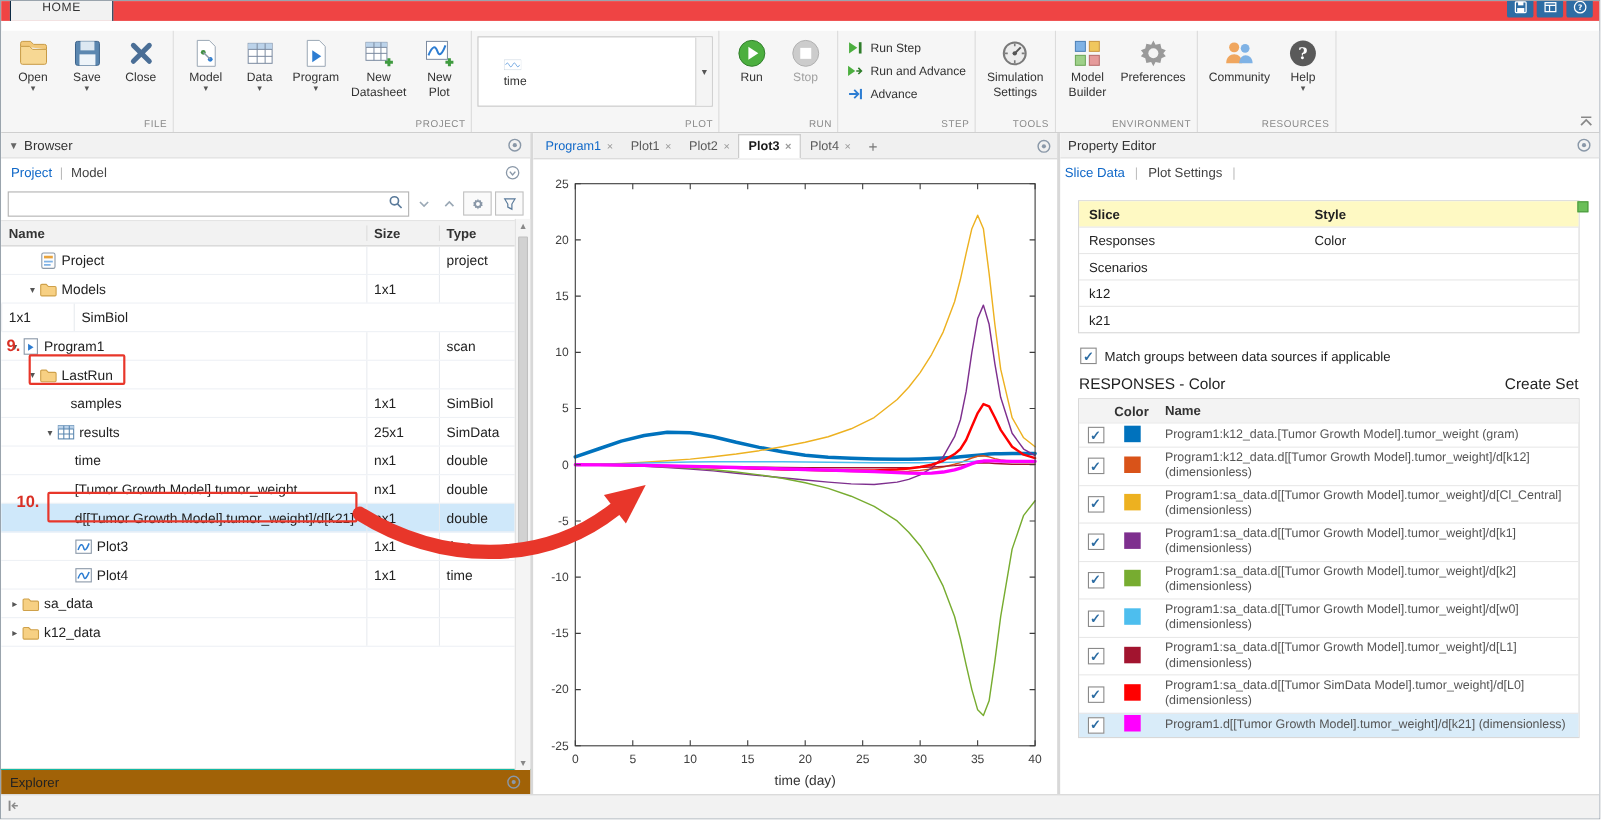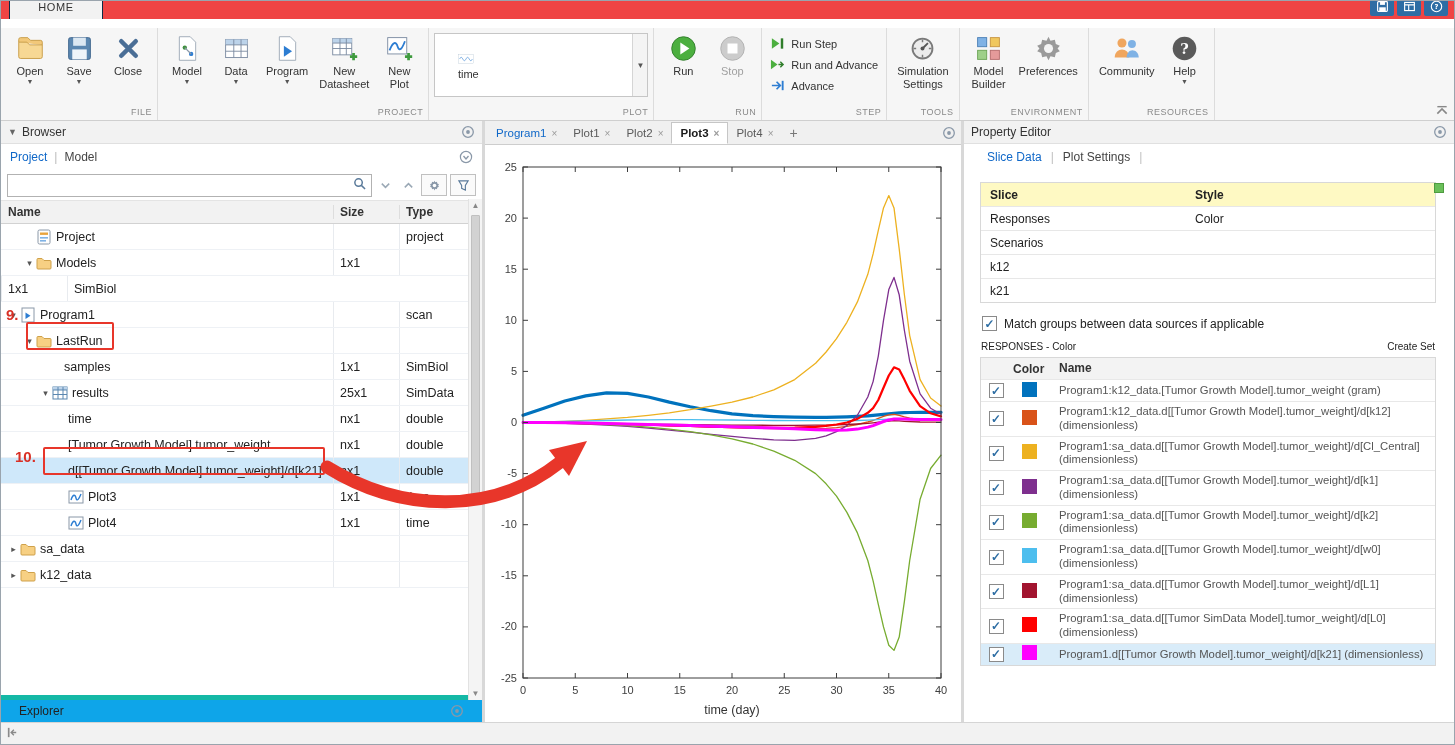--- a/index.html
+++ b/index.html
@@ -61,47 +61,47 @@
   .tree-row.selected{background:#cfe8fa;}
   .tc-name{width:332px;display:flex;align-items:center;box-sizing:border-box;overflow:hidden;white-space:nowrap;}
   .tc-size{width:66px;padding-left:6px;border-left:1px solid #e8ebef;display:flex;align-items:center;box-sizing:border-box;}
   .tc-type{flex:1;padding-left:6px;border-left:1px solid #e8ebef;display:flex;align-items:center;box-sizing:border-box;overflow:hidden;white-space:nowrap;}
   .expander{width:13px;font-size:9px;color:#555;text-align:center;flex:none;}
   .tree-icon{width:16px;height:16px;margin-right:4px;flex:none;}
   .tree-icon svg{width:16px;height:16px;display:block;}
   .tree-scrollbar{position:absolute;top:78px;bottom:22px;right:0;width:14px;background:#f4f4f4;border-left:1px solid #e2e2e2;box-sizing:border-box;}
   .sb-arrow{position:absolute;left:0;right:0;height:13px;display:flex;align-items:center;justify-content:center;font-size:8px;color:#888;}
   .sb-thumb{position:absolute;left:2px;right:2px;top:16px;height:56%;background:#d2d2d2;border:1px solid #c0c0c0;border-radius:1px;}
-  .explorer-header{height:22px;border-top:5px solid #14b8a6;background:#0ea5e9;display:flex;align-items:center;gap:5px;padding:0 18px;flex:none;}
+  .explorer-header{height:22px;border-top:1px solid #14b8a6;background:#a16207;display:flex;align-items:center;gap:5px;padding:0 8px;flex:none;}
   
   .plot-tabs{height:23px;background:#f0f0f0;border-bottom:1px solid #cdcdcd;display:flex;align-items:flex-end;padding-left:3px;flex:none;}
   .ptab{height:22px;display:flex;align-items:center;gap:5px;padding:0 8px;font-size:11.5px;color:#5a5a5a;box-sizing:border-box;}
   .ptab .px{color:#9a9a9a;font-size:10px;}
   .ptab.active{background:#fff;border:1px solid #c6c6c6;border-bottom:1px solid #fff;font-weight:bold;color:#1a1a1a;}
   .ptab.blue{color:#1068c8;}
   .ptab.add{color:#777;font-size:14px;}
   .plot-tabs .circle-icon{margin-left:auto;margin-right:5px;margin-bottom:4px;}
   .plot-area{flex:1;position:relative;background:#fff;}
   .plot-area svg{display:block;}
   
-  .pe-tabs{height:26px;display:flex;align-items:center;gap:9px;padding:0 23px;flex:none;}
+  .pe-tabs{height:26px;display:flex;align-items:center;gap:9px;padding:0 4px;flex:none;}
   .petab{color:#444;}
   .petab.active{color:#1068c8;}
   .pe-sep{color:#c0c0c0;}
   .pe-content{flex:1;padding:12px 18px 0 16px;position:relative;overflow:hidden;}
   .slice-table{border:1px solid #d8d8d8;background:#fff;}
   .st-row{display:flex;height:23px;align-items:center;border-top:1px solid #e7e7e7;}
   .st-row.hdr{background:#fef9c3;border-top:none;font-weight:bold;}
   .st-c1{width:210px;padding-left:9px;box-sizing:border-box;}
   .st-c2{flex:1;padding-left:4px;}
   .green-dot{position:absolute;top:13px;right:10px;width:8px;height:8px;background:#6abf59;border:1px solid #4e9b40;}
   .match-row{display:flex;align-items:center;gap:7px;margin:13px 0 10px 2px;}
   .checkbox{width:13px;height:13px;border:1px solid #8a8a8a;background:#fff;display:flex;align-items:center;justify-content:center;
             font-size:12px;line-height:12px;color:#2d6da3;font-weight:bold;flex:none;}
-  .responses-header{display:flex;justify-content:space-between;align-items:center;font-size:10px;color:#222;margin:4px 1px 5px 1px;}
+  .responses-header{display:flex;justify-content:space-between;align-items:center;font-size:14px;color:#222;margin:4px 1px 5px 1px;}
   .legend-table{border:1px solid #d8d8d8;background:#fff;}
   .lg-hdr{display:flex;height:21px;align-items:center;background:#f3f3f3;font-weight:bold;color:#333;}
   .lg-check{width:30px;display:flex;align-items:center;justify-content:center;flex:none;}
   .lg-color{width:44px;flex:none;padding-left:2px;box-sizing:border-box;}
   .lg-name{flex:1;padding:3px 6px 3px 4px;font-size:11.3px;color:#555;line-height:1.22;}
   .lg-row{display:flex;align-items:center;border-top:1px solid #e8e8e8;min-height:21px;}
   .lg-row.selected{background:#d9ecf9;}
   .swatch{width:15px;height:15px;margin-left:9px;}
   
   .bottom-strip{position:absolute;left:0;right:0;bottom:0;height:22px;background:#f2f2f2;border-top:1px solid #d5d5d5;

